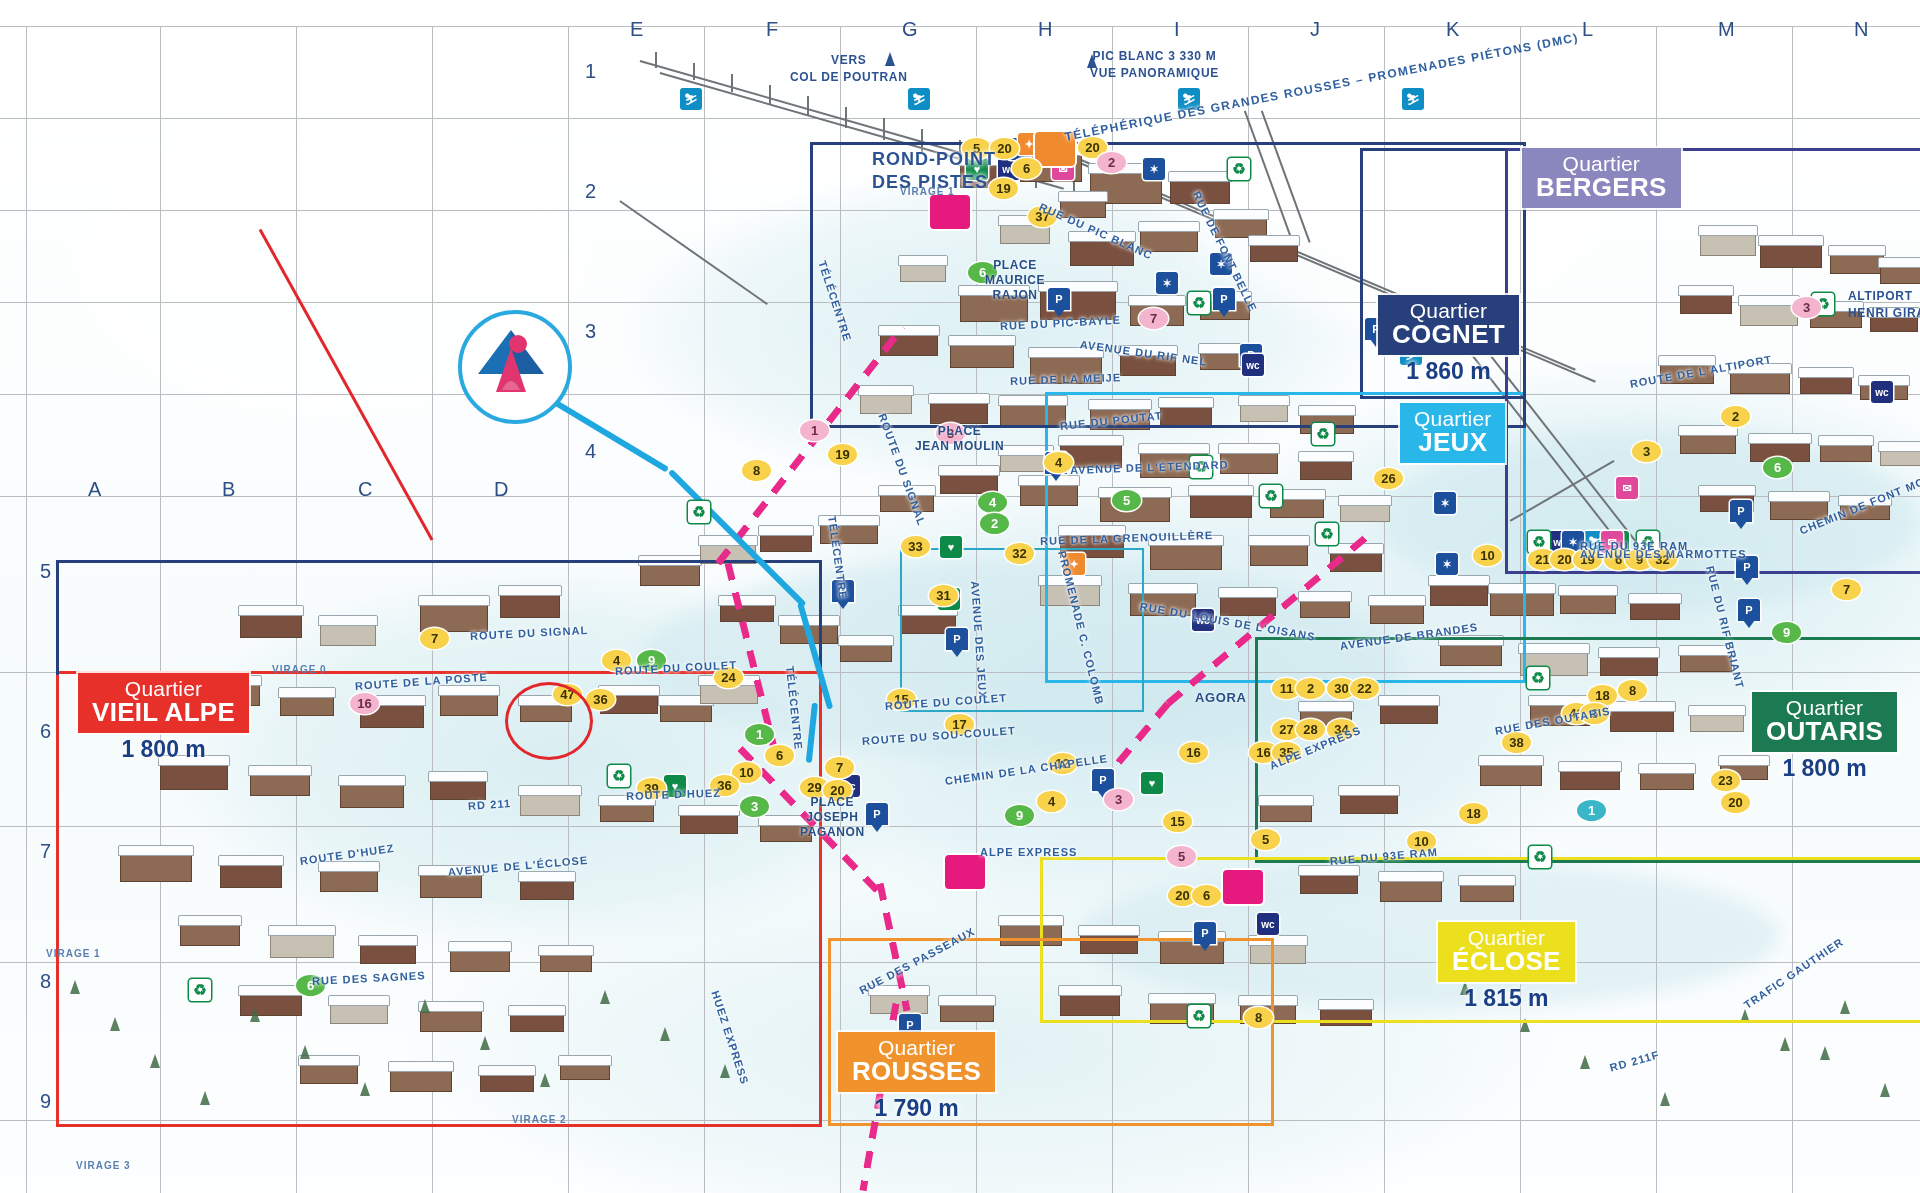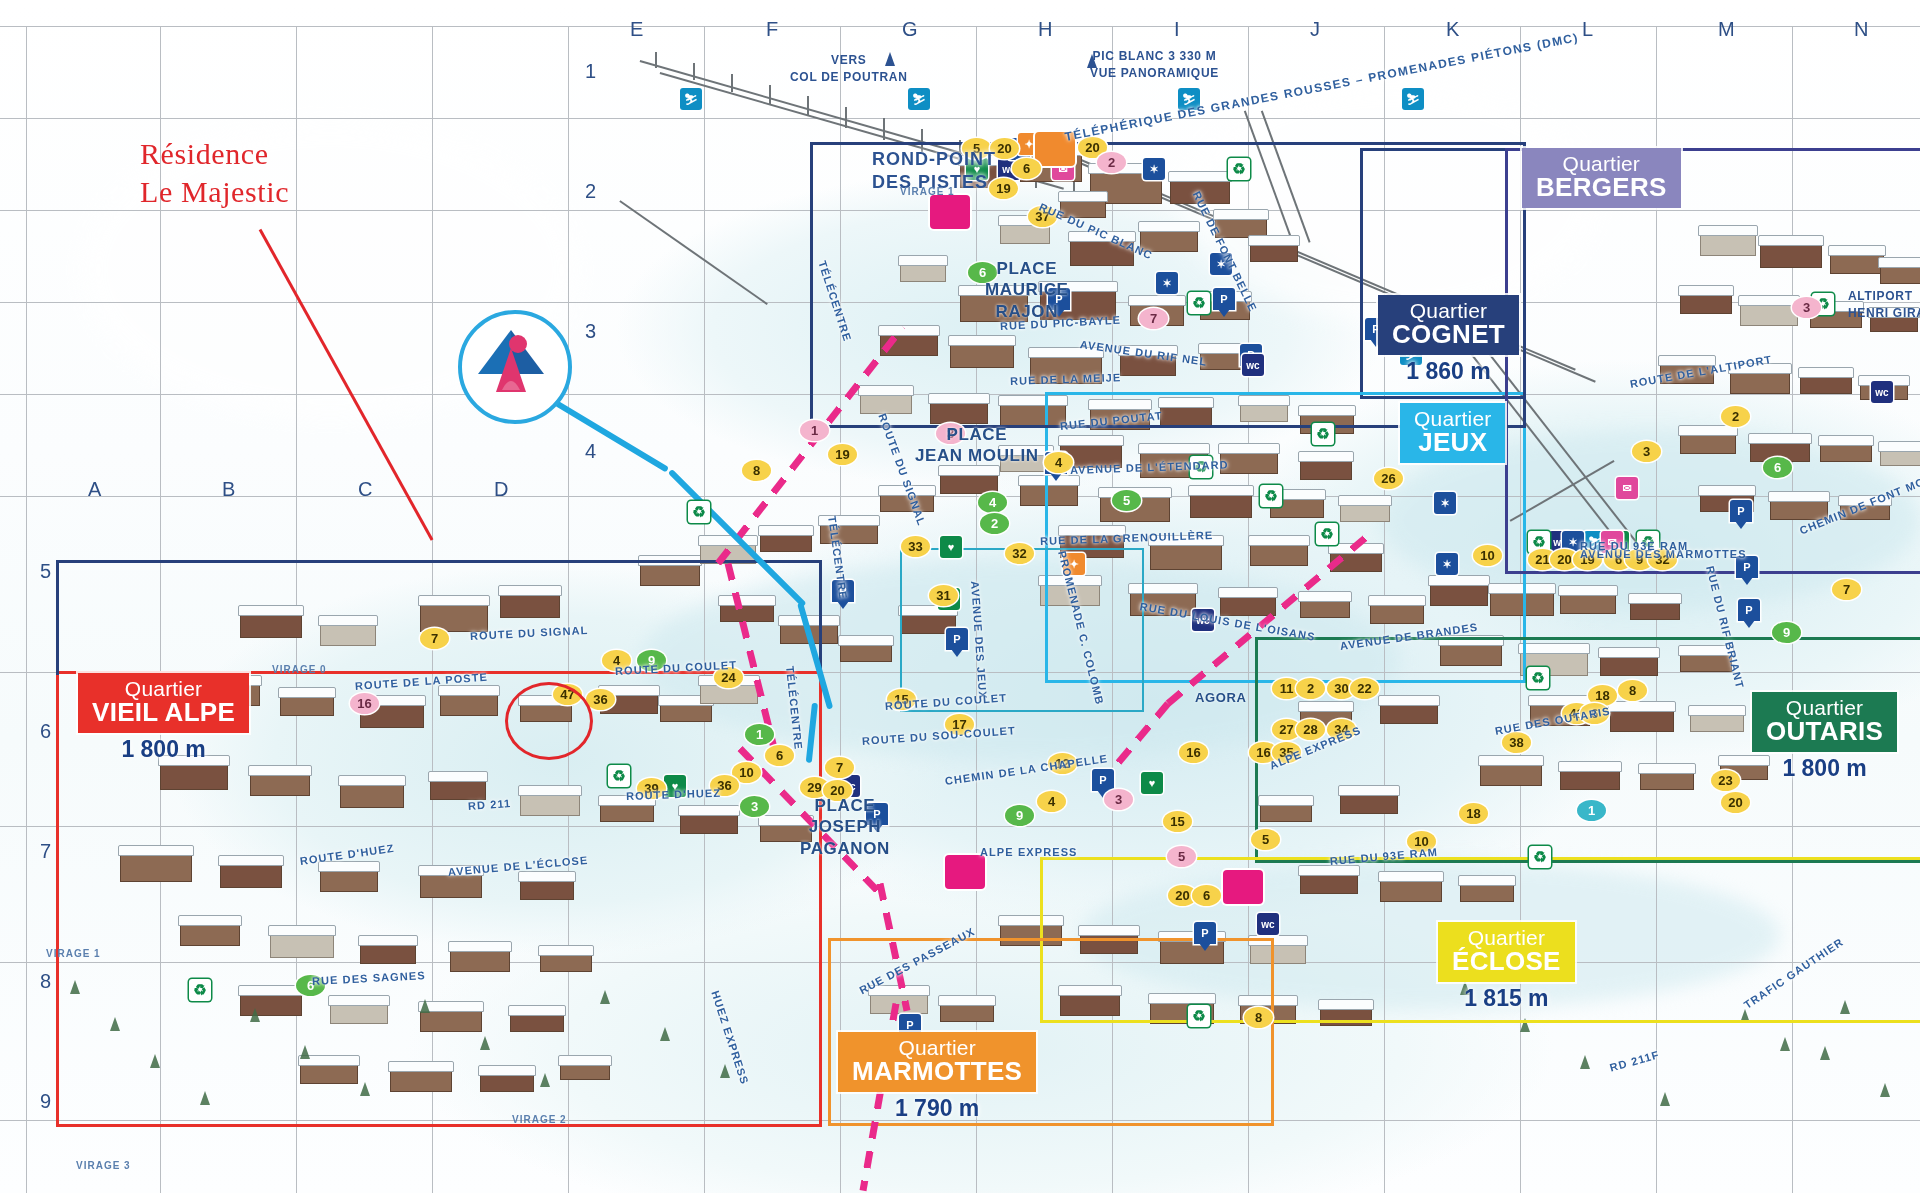--- a/index.html
+++ b/index.html
@@ -39,21 +39,21 @@
   .callout-text{position:absolute;color:#e0262b;font-family:"Liberation Serif",serif;font-size:30px;line-height:1.28;letter-spacing:.6px;}
   .callout-line{position:absolute;height:3px;background:#e2262b;transform-origin:0 50%;}
   .highlight-ring{position:absolute;border:3px solid #e2262b;border-radius:50%;}
 
   
   .logo{position:absolute;width:106px;height:106px;border-radius:50%;background:#fff;border:4px solid #2aa8e0;}
 
   
   .road{position:absolute;color:#2f5f9e;font-size:11px;font-weight:700;letter-spacing:1.1px;white-space:nowrap;
         text-shadow:0 0 3px #fff,0 0 5px #fff;transform-origin:0 50%;}
-  .place{position:absolute;color:#264f88;font-size:17px;font-weight:700;letter-spacing:.6px;white-space:nowrap;
+  .place{position:absolute;color:#264f88;font-size:12px;font-weight:700;letter-spacing:.6px;white-space:nowrap;
          text-align:center;line-height:1.25;text-shadow:0 0 3px #fff;}
   .bigplace{position:absolute;color:#2c5291;font-size:18px;font-weight:700;letter-spacing:1px;line-height:1.3;
             white-space:nowrap;text-shadow:0 0 4px #fff,0 0 6px #fff;}
   .info{position:absolute;color:#2c5291;font-size:12px;font-weight:700;letter-spacing:.7px;white-space:nowrap;text-align:center;line-height:1.45;}
   .virage{position:absolute;color:#5a7fae;font-size:10px;font-weight:700;letter-spacing:1px;white-space:nowrap;}
 
   
   .poi{position:absolute;display:flex;align-items:center;justify-content:center;
        width:22px;height:22px;border-radius:3px;color:#fff;font-size:11px;font-weight:700;
        box-shadow:0 0 0 1.5px #fff;}
@@ -958,29 +958,25 @@
     <div class="qbox" style="background:#ecdf1e;">
       <span class="q1">Quartier</span>
       <span class="q2">ÉCLOSE</span>
     </div>
     <span class="qalt">1 815 m</span>
   </div>
 
   <div class="qbadge" style="left:838px;top:1032px;">
     <div class="qbox" style="background:#f0932c;">
       <span class="q1">Quartier</span>
-      <span class="q2">MARMOTTES</span>
+      <span class="q2">ROUSSES</span>
     </div>
     <span class="qalt">1 790 m</span>
   </div>
 
-  <div class="callout-text" style="left:140px;top:135px;">
-    <span>Résidence</span><br>
-    <span>Le Majestic</span>
-  </div>
   <div class="callout-line" style="left:260px;top:228px;width:355px;transform:rotate(61deg);"></div>
   <div class="highlight-ring" style="left:505px;top:682px;width:82px;height:72px;"></div>
 
   <div class="logo" style="left:458px;top:310px;">
     <svg width="98" height="98" viewBox="0 0 98 98">
       <path d="M16 60 L49 16 L49 60 Z" fill="#1b6fb5"></path>
       <path d="M49 60 L49 16 L82 60 Z" fill="#1d5ea3"></path>
       <path d="M34 78 L49 34 L64 78 Z" fill="#e0356e"></path>
       <circle cx="56" cy="30" r="9" fill="#e0356e"></circle>
       <path d="M40 76 Q49 58 58 76 Z" fill="#ffffff" opacity=".25"></path>

